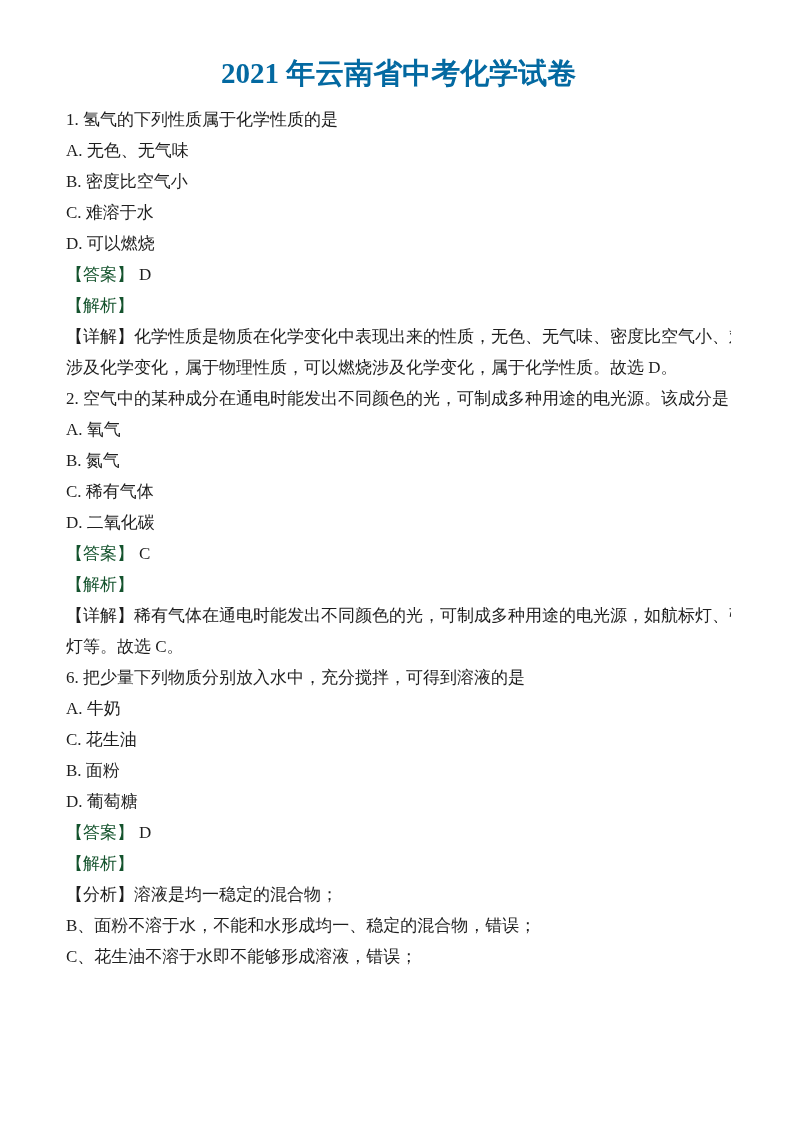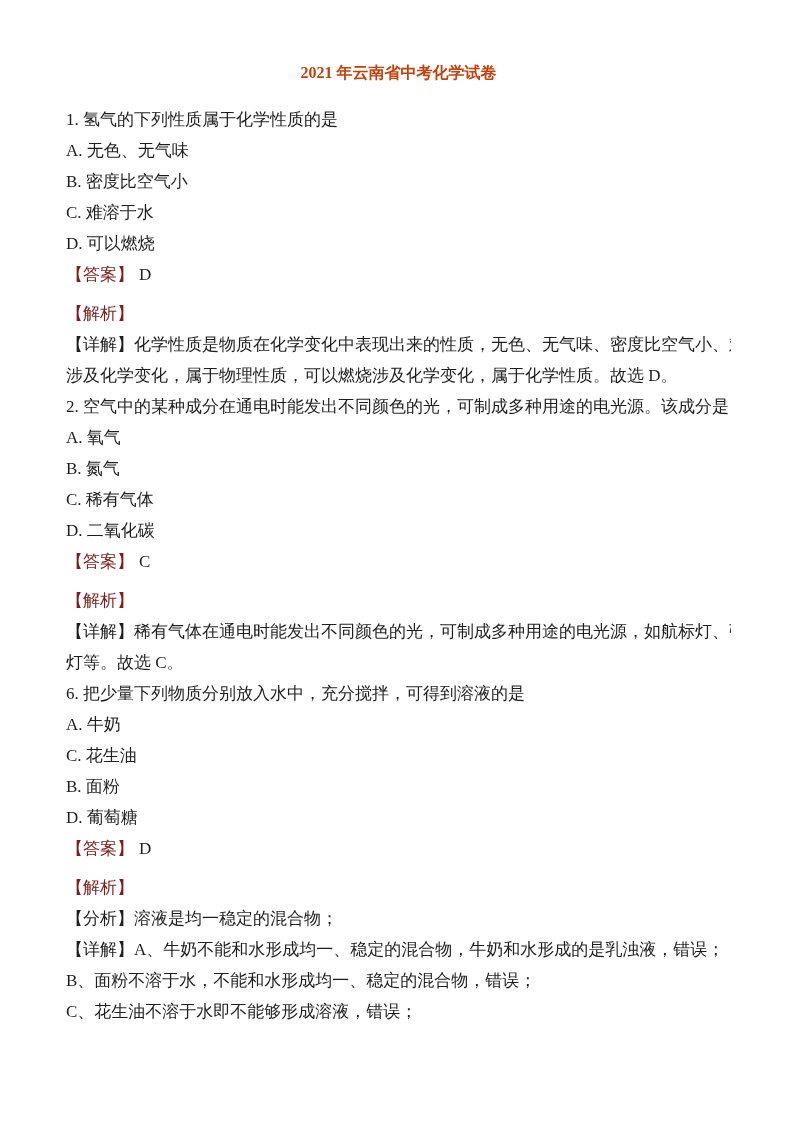--- a/index.html
+++ b/index.html
@@ -9,33 +9,33 @@
     background:#ffffff;
     box-sizing:border-box;
     padding:56px 62px 0 66px;
     overflow:hidden;
     font-family:"Liberation Serif","DejaVu Serif",serif;
     color:#1e1e1e;
   }
   .doc-title{
     text-align:center;
     font-weight:bold;
-    font-size:16px;
+    font-size:29px;
     line-height:34px;
     margin:0 0 14px 0;
-    color:#c2410c;
+    color:#0369a1;
   }
   .line{
     font-size:17px;
     line-height:31px;
     min-height:31px;
     white-space:nowrap;
     overflow:hidden;
   }
-  .blue{color:#7f1d1d;margin-top:8px;}
+  .blue{color:#14532d;}
   .ans-val{margin-left:5px;color:#1e1e1e;}
   .question{margin:0;padding:0;}
 </style>
 </head>
 <body>
 
 <div class="page">
 
   <h1 class="doc-title">2021 年云南省中考化学试卷</h1>
 
@@ -71,18 +71,17 @@
     <div class="line">6. 把少量下列物质分别放入水中，充分搅拌，可得到溶液的是</div>
     <div class="line">A. 牛奶</div>
     <div class="line">C. 花生油</div>
     <div class="line">B. 面粉</div>
     <div class="line">D. 葡萄糖</div>
     <div class="line">
       <span class="blue">【答案】</span><span class="ans-val">D</span>
     </div>
     <div class="line blue">【解析】</div>
     <div class="line">【分析】溶液是均一稳定的混合物；</div>
-    <div class="line">【详解】A、牛奶不能和水形成均一、稳定的混合物，牛奶和水形成的是乳浊液，错误；</div>
     <div class="line">B、面粉不溶于水，不能和水形成均一、稳定的混合物，错误；</div>
     <div class="line">C、花生油不溶于水即不能够形成溶液，错误；</div>
   </section>
 
 </div>
 
 </body></html>

